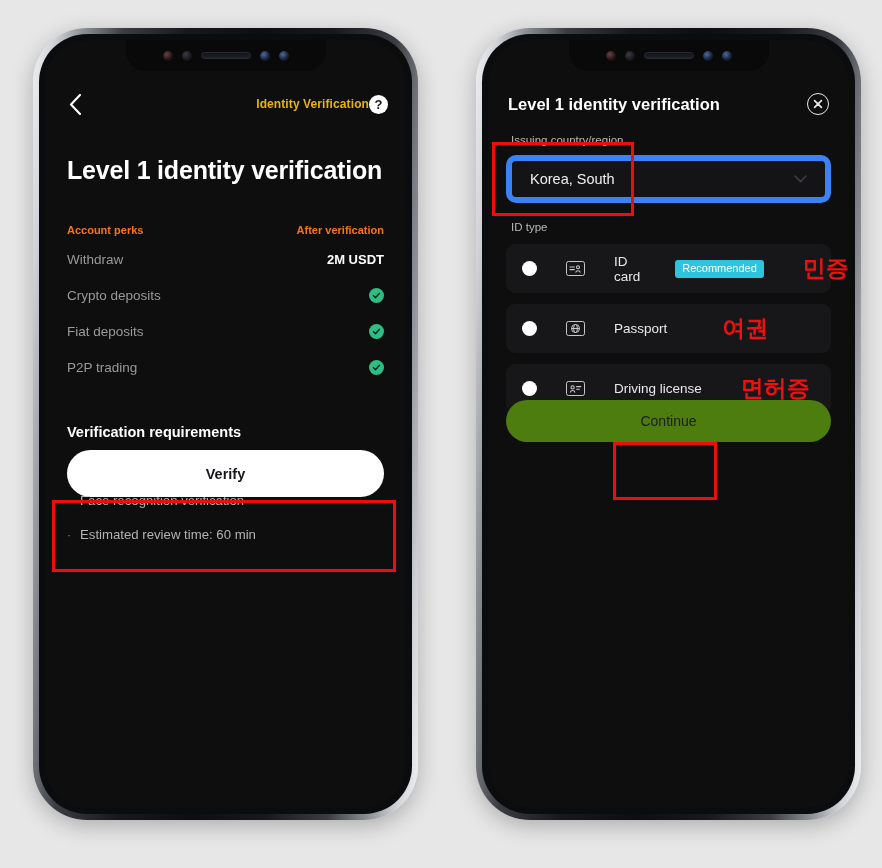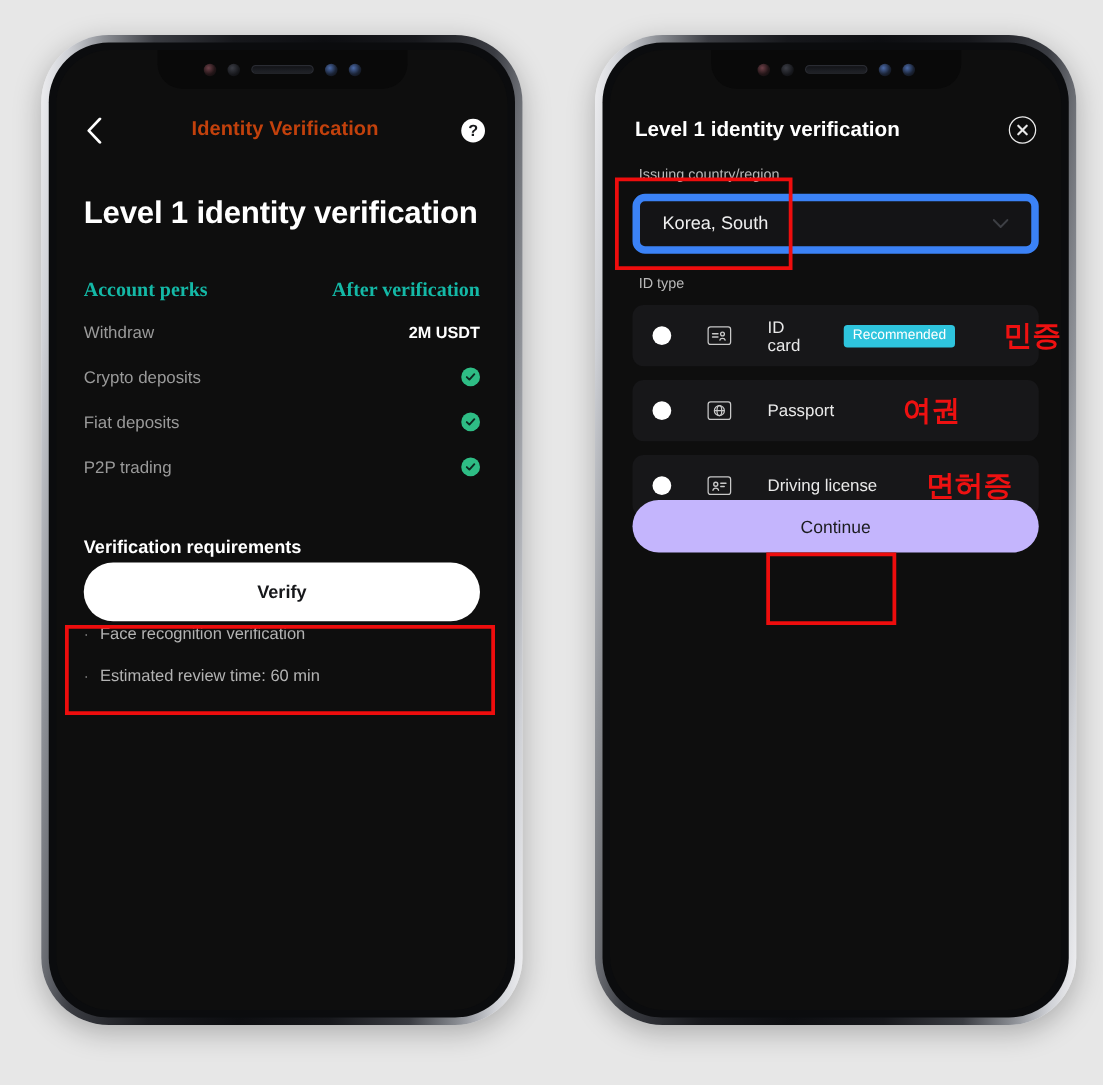--- a/index.html
+++ b/index.html
@@ -92,23 +92,23 @@
     align-items: center;
     padding: 0 18px;
   }
   .back-chevron {
     width: 24px; height: 24px;
     display: flex; align-items: center; justify-content: center;
     cursor: pointer;
   }
   .l-nav-title {
     flex: 1;
-    text-align: center;
-    color: #c2410c;
-    font-size: 16px;
+    text-align: right;
+    color: #eab308;
+    font-size: 12px;
     font-weight: 600;
     letter-spacing: .1px;
   }
   .help-icon {
     width: 19px; height: 19px;
     border-radius: 50%;
     background: #ffffff;
     color: #16171a;
     font-size: 13px;
     font-weight: 700;
@@ -130,24 +130,23 @@
     margin-top: 22px;
   }
 
   .perk-head {
     display: flex;
     justify-content: space-between;
     align-items: baseline;
     margin-top: 38px;
   }
   .perk-head span {
-    color: #14b8a6;
-    font-size: 16px;
+    color: #f97316;
+    font-size: 11px;
     font-weight: 700;
-    font-family: Liberation Serif, serif;
   }
 
   .perk-row {
     display: flex;
     justify-content: space-between;
     margin-top: 16px;
     min-height: 20px;
   }
   .perk-label { color: #9a9a9a; font-size: 13.5px; }
   .perk-value { color: #ffffff; font-size: 13px; font-weight: 700; }
@@ -298,21 +297,21 @@
 
   .continue-wrap {
     position: absolute;
     left: 18px; right: 18px;
     top: 360px;
   }
   .pill-btn-grey {
     width: 100%;
     height: 42px;
     border-radius: 23px;
-    background: #c4b5fd;
+    background: #4d7c0f;
     color: #1b1c1f;
     font-size: 14px;
     font-weight: 400;
     display: flex;
     align-items: center;
     justify-content: center;
     border: none;
     cursor: pointer;
     font-family: "Liberation Sans", sans-serif;
   }

